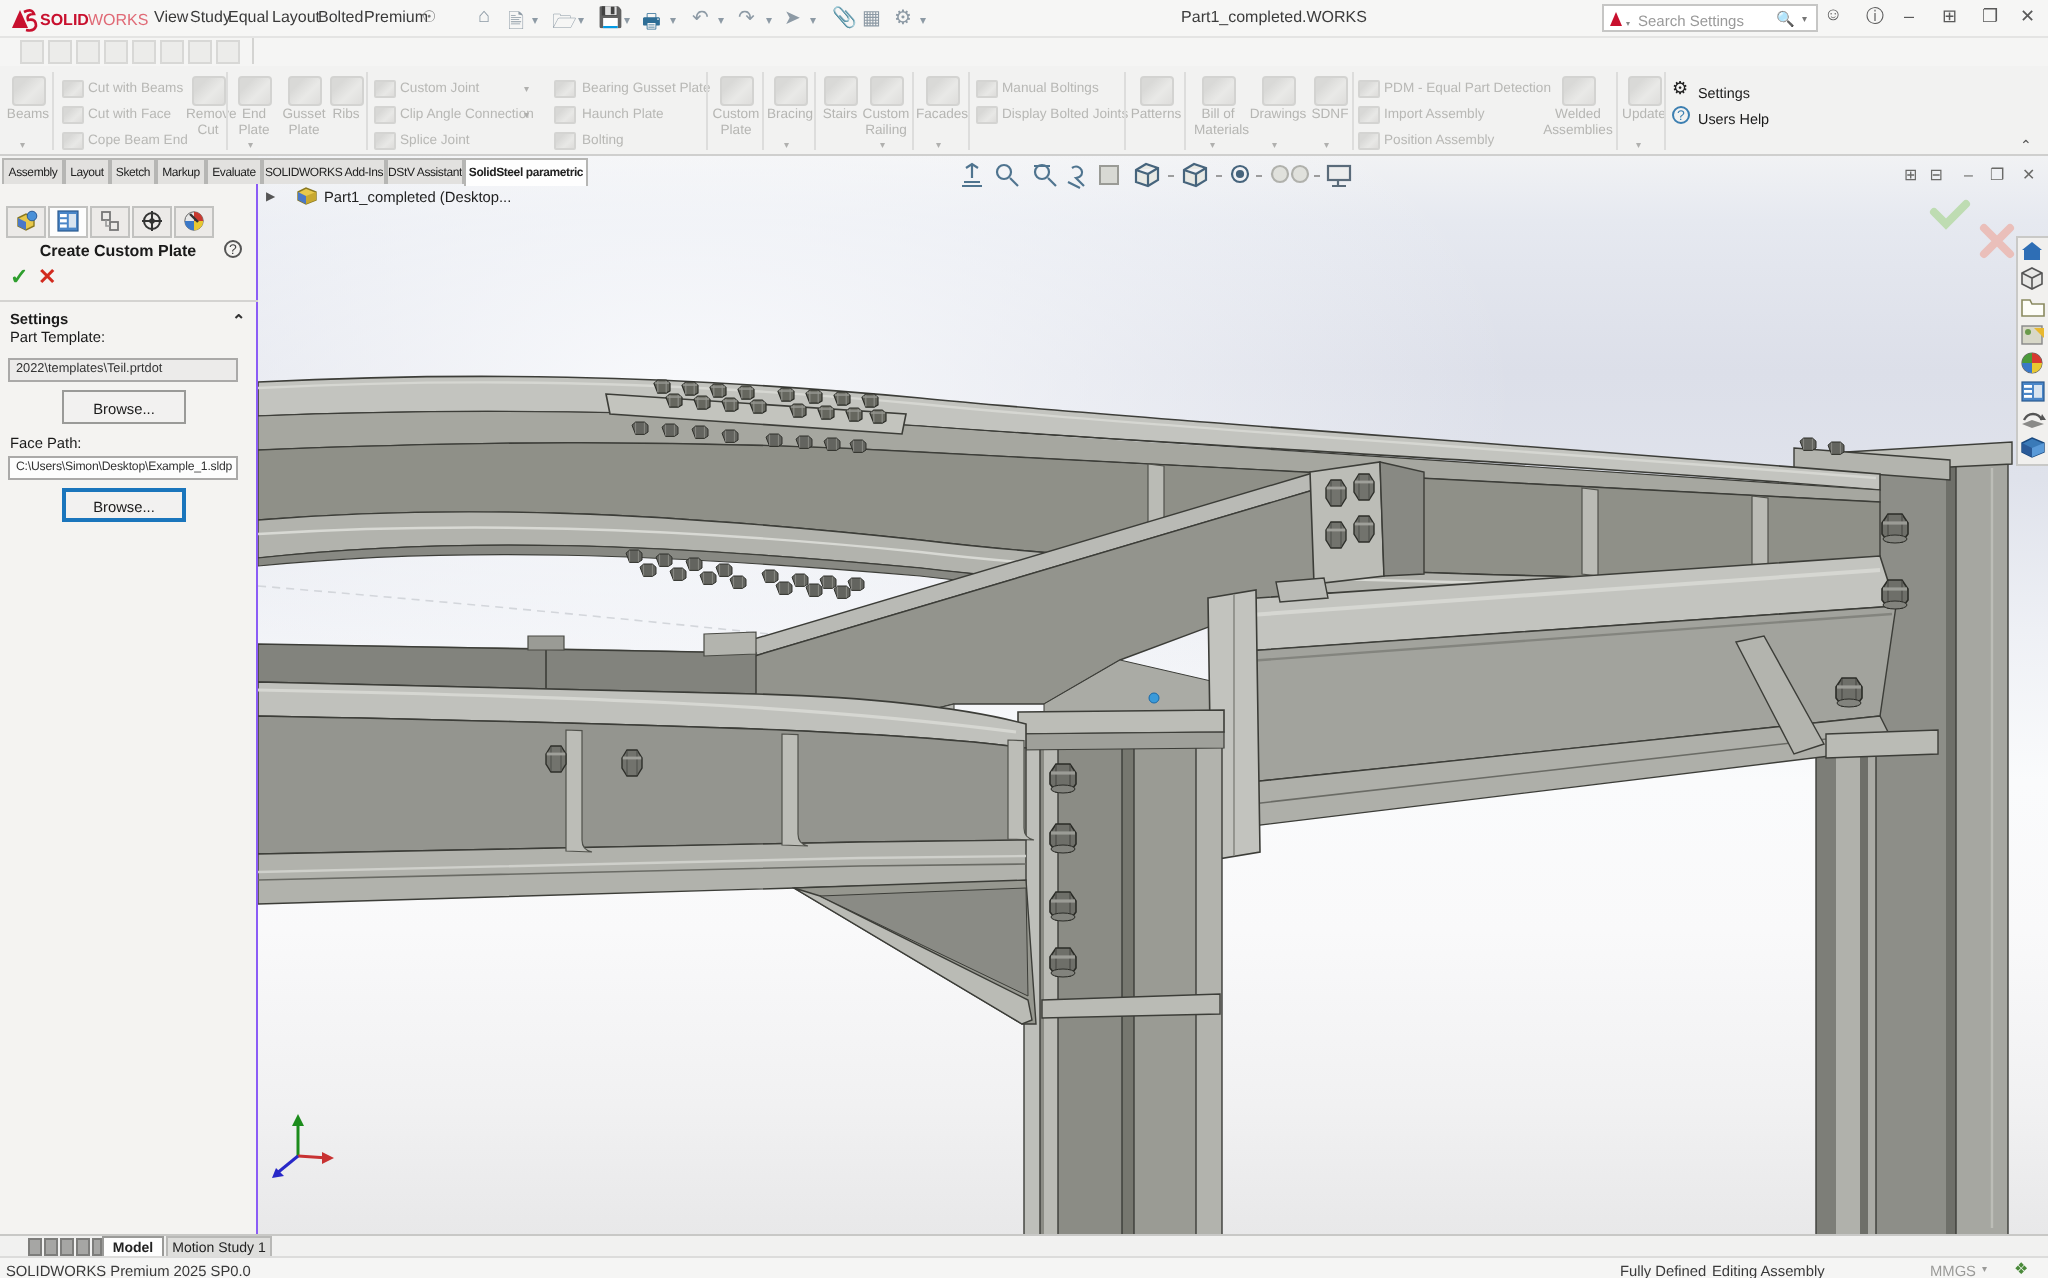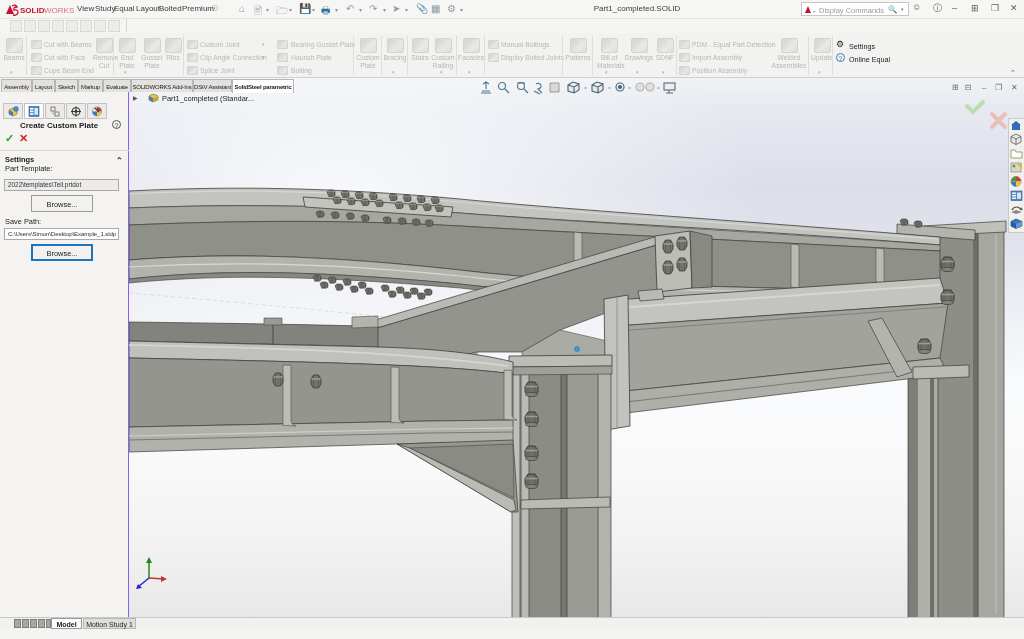--- a/index.html
+++ b/index.html
@@ -74,27 +74,27 @@
   <div class="qat" style="left:346px">↶</div>
       <div class="qat" style="left:359px;font-size:6px;top:6px">▾</div>
   <div class="qat" style="left:369px">↷</div>
       <div class="qat" style="left:383px;font-size:6px;top:6px">▾</div>
   <div class="qat" style="left:392px">➤</div>
       <div class="qat" style="left:405px;font-size:6px;top:6px">▾</div>
   <div class="qat" style="left:416px">📎</div>
   <div class="qat" style="left:431px">▦</div>
   <div class="qat" style="left:447px">⚙</div>
       <div class="qat" style="left:460px;font-size:6px;top:6px">▾</div>
-  <div id="title-text">Part1_completed.SOLID</div>
+  <div id="title-text">Part1_completed.WORKS</div>
   <div id="searchbox">
     <svg class="abs" style="left:2px;top:2px" width="14" height="9" viewBox="0 0 14 9">
           <path d="M1 8 L4 1 L7 8 Z" fill="#c8102e"></path>
           <path d="M9 6 l2 0 l-1 2 Z" fill="#888"></path>
         </svg>
-    <span style="position:absolute;left:17px;top:3px">Display Commands</span>
+    <span style="position:absolute;left:17px;top:3px">Search Settings</span>
     <span style="position:absolute;left:86px;top:2px;color:#777">🔍</span>
     <span style="position:absolute;left:99px;top:3px;font-size:5px;color:#777">▾</span>
   </div>
   <div class="winbtn" style="left:912px;top:2px">☺</div>
   <div class="winbtn" style="left:933px;top:2px">ⓘ</div>
   <div class="winbtn" style="left:952px">–</div>
   <div class="winbtn" style="left:971px">⊞</div>
   <div class="winbtn" style="left:991px">❐</div>
   <div class="winbtn" style="left:1010px">✕</div>
 </div>
@@ -186,21 +186,21 @@
 
   <div class="rbig" style="left:771px;top:5px;width:36px"><span class="ricon"></span>Welded<br>Assemblies</div>
   <div class="rsep" style="left:808px"></div>
   <div class="rbig" style="left:811px;top:5px;width:22px"><span class="ricon"></span>Update</div>
   <div class="rdrop" style="left:818px;top:36px">▾</div>
   <div class="rsep" style="left:832px"></div>
 
   <div style="position:absolute;left:836px;top:6px;font-size:9px;color:#222">⚙</div>
   <div style="position:absolute;left:849px;top:9px;font-size:7.2px;color:#1a1a1a">Settings</div>
   <div style="position:absolute;left:836px;top:20px;width:9px;height:9px;border-radius:50%;border:1px solid #3c7fb1;color:#3c7fb1;font-size:7px;text-align:center;line-height:9px">?</div>
-  <div style="position:absolute;left:849px;top:22px;font-size:7.2px;color:#1a1a1a">Online Equal</div>
+  <div style="position:absolute;left:849px;top:22px;font-size:7.2px;color:#1a1a1a">Users Help</div>
   <div style="position:absolute;left:1010px;top:36px;font-size:7px;color:#555">⌃</div>
 </div>
 
 <div id="viewport">
 <svg width="895" height="539" viewBox="129 78 895 539" style="position:absolute;left:0;top:0">
 <defs>
 <g id="bolt">
             <path d="M0,1.7 L1.9,0 L6.1,0 L8,1.7 L8,5.4 L6.1,6.6 L1.9,6.6 Z" fill="#66675f" stroke="#2b2c27" stroke-width="0.6"></path>
             <path d="M1.9,0.4 L1.9,6.2 M6.1,0.4 L6.1,6.2" stroke="#8d8e88" stroke-width="0.6" fill="none"></path>
             <rect x="0.4" y="0.8" width="7.2" height="1.2" fill="#94958f" opacity="0.8"></rect>
@@ -444,21 +444,21 @@
 <div style="position:absolute;left:853px;top:5px;font-size:8px;color:#6a6a68">–</div>
 <div style="position:absolute;left:866px;top:5px;font-size:8px;color:#6a6a68">❐</div>
 <div style="position:absolute;left:882px;top:5px;font-size:8px;color:#6a6a68">✕</div>
 
 <div style="position:absolute;left:4px;top:16px;font-size:6px;color:#555">▶</div>
 <svg width="11" height="10" viewBox="0 0 11 10" style="position:absolute;left:19px;top:15px">
 <polygon points="1,3 5,1 10,3 10,7 5,9 1,7" fill="#e8c84a" stroke="#8a7820" stroke-width="0.7"></polygon>
 <polygon points="1,3 5,5 5,9 1,7" fill="#4a78c8"></polygon>
 <polygon points="5,5 10,3 10,7 5,9" fill="#c8a830"></polygon>
 </svg>
-<div style="position:absolute;left:33px;top:16px;font-size:7.4px;color:#222">Part1_completed (Standar...</div>
+<div style="position:absolute;left:33px;top:16px;font-size:7.4px;color:#222">Part1_completed (Desktop...</div>
 
 <div style="position:absolute;left:879px;top:40px;width:16px;height:115px;background:#f1f0ee;border:1px solid #c9c9c7;border-right:none">
 <svg width="14" height="113" viewBox="0 0 14 113">
 <g transform="translate(1,1)">
 <path d="M6,1 L11,5 L10,5 L10,10 L2,10 L2,5 L1,5 Z" fill="#2e6eb5"></path>
 <g transform="translate(0,14)">
               <polygon points="6,0 11,2.5 11,8 6,10.5 1,8 1,2.5" fill="#e8e8e6" stroke="#555" stroke-width="0.8"></polygon>
               <path d="M1,2.5 L6,5 L11,2.5 M6,5 L6,10.5" stroke="#555" stroke-width="0.8" fill="none"></path>
             </g>
 <g transform="translate(0,28)">
@@ -554,29 +554,37 @@
   <div id="pmtitle">Create Custom Plate</div>
   <div style="position:absolute;left:112px;top:28px;width:9px;height:9px;border-radius:50%;border:1px solid #555;color:#444;font-size:7px;text-align:center;line-height:9px">?</div>
   <div style="position:absolute;left:5px;top:40px;font-size:11px;color:#2e9e2e;font-weight:bold">✓</div>
   <div style="position:absolute;left:19px;top:40px;font-size:11px;color:#d22a1e;font-weight:bold">✕</div>
   <div style="position:absolute;left:0px;top:58px;width:129px;height:1px;background:#d4d3d1"></div>
   <div class="pm-label" style="top:63px;font-weight:bold">Settings</div>
   <div style="position:absolute;left:116px;top:64px;font-size:8px;color:#333;font-weight:bold">⌃</div>
   <div class="pm-label" style="top:72px">Part Template:</div>
   <div class="pm-input" style="top:87px;background:#eceleb;background:#ecebea">2022\templates\Teil.prtdot</div>
   <div class="pm-btn" style="top:103px">Browse...</div>
-  <div class="pm-label" style="top:125px">Save Path:</div>
+  <div class="pm-label" style="top:125px">Face Path:</div>
   <div class="pm-input" style="top:136px;font-size:6.1px;letter-spacing:-0.1px">C:\Users\Simon\Desktop\Example_1.sldp</div>
   <div class="pm-btn" style="top:152px;border:2px solid #1a75bc;padding-top:3px">Browse...</div>
 </div>
 
 <div id="modelrow">
   <div style="position:absolute;left:14px;top:1px;width:7px;height:9px;background:#a6a6a4;border:1px solid #7d7d7b"></div>
 <div style="position:absolute;left:22px;top:1px;width:7px;height:9px;background:#a6a6a4;border:1px solid #7d7d7b"></div>
 <div style="position:absolute;left:30px;top:1px;width:7px;height:9px;background:#a6a6a4;border:1px solid #7d7d7b"></div>
 <div style="position:absolute;left:38px;top:1px;width:7px;height:9px;background:#a6a6a4;border:1px solid #7d7d7b"></div>
 <div style="position:absolute;left:46px;top:1px;width:5px;height:9px;background:#a6a6a4;border:1px solid #7d7d7b"></div>
   <div class="mtab" style="left:51px;width:31px;background:#fdfdfd;border:1px solid #9a9a98;font-weight:bold;padding-top:2px">Model</div>
   <div class="mtab" style="left:83px;width:53px;background:#dededc;border:1px solid #b8b8b6">Motion Study 1</div>
 </div>
 
+<div id="statusbar">
+  <span style="position:absolute;left:3px;top:2px">SOLIDWORKS Premium 2025 SP0.0</span>
+  <span style="position:absolute;left:810px;top:2px">Fully Defined</span>
+  <span style="position:absolute;left:856px;top:2px">Editing Assembly</span>
+  <span style="position:absolute;left:965px;top:2px;color:#9a9a98">MMGS</span>
+  <span style="position:absolute;left:991px;top:2px;color:#9a9a98;font-size:5px">▾</span>
+  <span style="position:absolute;left:1007px;top:1px;color:#4a8a3a;font-size:8px">❖</span>
+</div>
 
 </div>
 
 </body></html>

